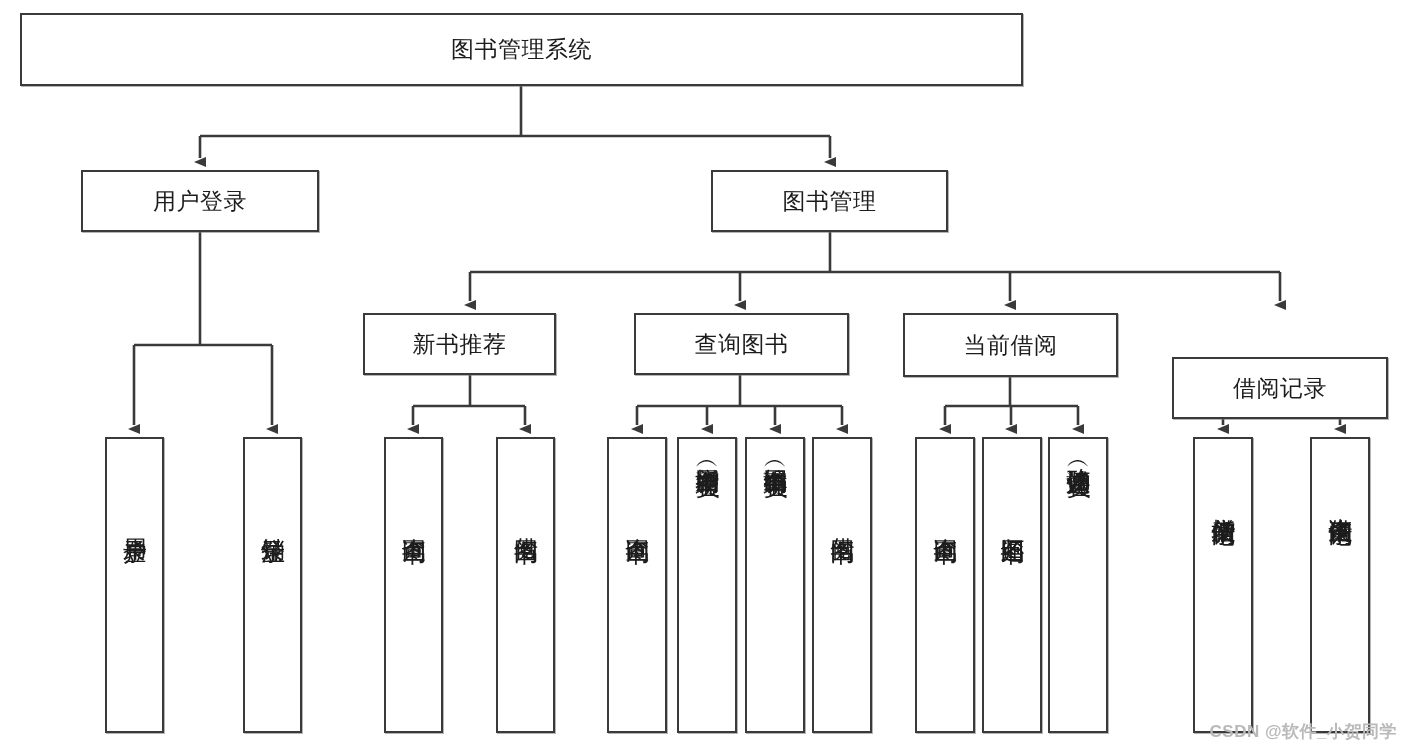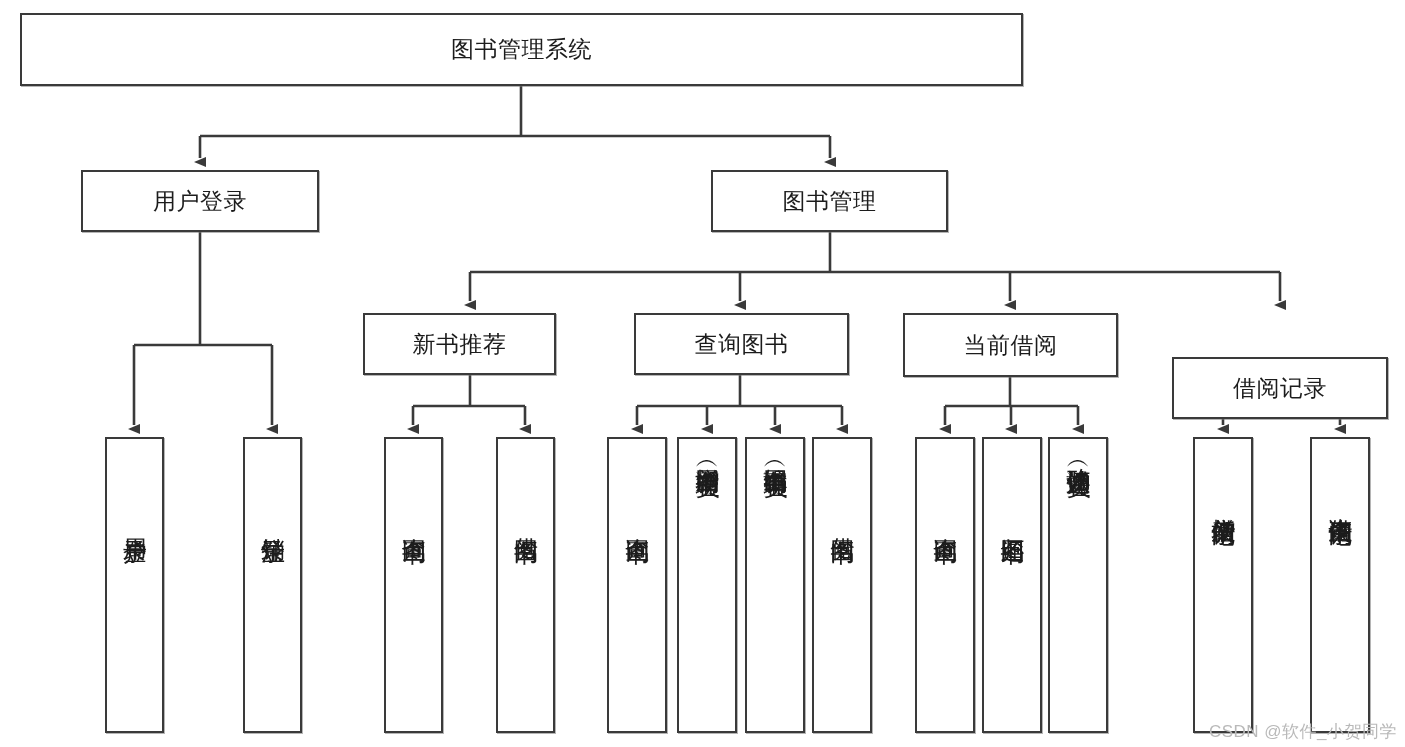--- a/index.html
+++ b/index.html
@@ -69,20 +69,21 @@
   }
   #watermark {
     position: absolute;
     right: 8px;
     bottom: 4px;
     font-size: 17px;
     color: #b9b9b9;
     letter-spacing: 0.5px;
     white-space: nowrap;
     user-select: none;
+    font-weight: bold;
   }
 </style>
 </head>
 <body>
 
 <div id="canvas">
 
   <svg class="edges" viewBox="0 0 1405 747">
     <defs>
       <marker id="arr" markerWidth="10" markerHeight="12" refX="1" refY="6" orient="auto" markerUnits="userSpaceOnUse">

